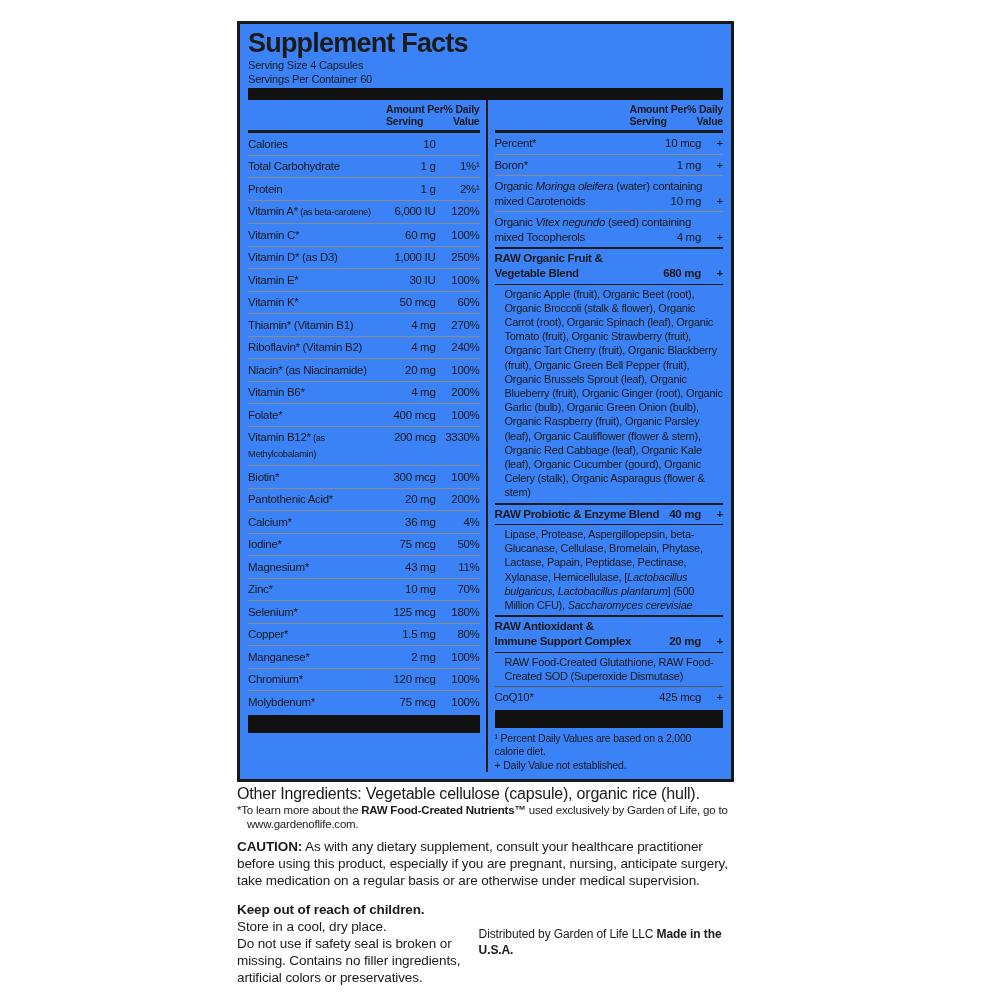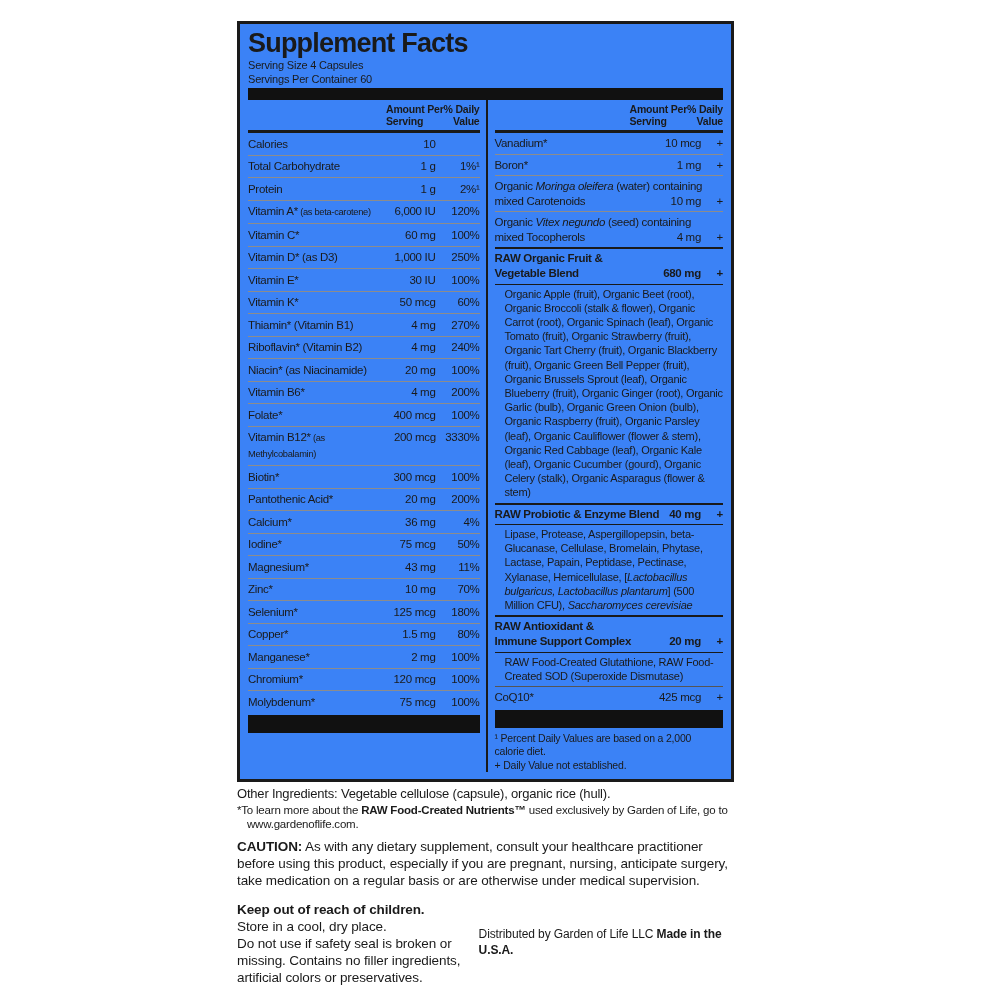--- a/index.html
+++ b/index.html
@@ -43,21 +43,21 @@
   .r-row { padding:3px 0 2.5px 0; }
   .rb + .rb { border-top:1px solid #8c8c8c; }
   .rb.blend { border-top:2px solid #1a1a1a; }
   .r-wrap { padding:2.5px 0; }
   .b-hdr { font-weight:bold; padding:2px 0 2.5px 0; border-bottom:1.5px solid #1a1a1a; }
   .b-list { font-size:11px; line-height:14.2px; letter-spacing:-0.25px; padding:2px 0 3px 10px; }
   .coq-top { border-top:1.5px solid #555 !important; }
   .footnotes { font-size:10.5px; line-height:13.5px; letter-spacing:-0.2px; padding-top:4px; }
 
   
-  .other-ing { font-size:13px; line-height:13px; letter-spacing:-0.2px; margin-top:5px; }
+  .other-ing { font-size:16px; line-height:13px; letter-spacing:-0.2px; margin-top:5px; }
   .learn { font-size:11.5px; line-height:14px; letter-spacing:-0.2px; margin-top:3px; }
   .learn .l2 { padding-left:10px; }
   .caution { font-size:13.5px; line-height:17px; letter-spacing:-0.1px; margin-top:7px; }
   .bottom { display:flex; margin-top:12px; }
   .storage { width:47%; font-size:13.5px; line-height:17px; letter-spacing:-0.1px; }
   .dist { width:53%; font-size:12px; line-height:16px; letter-spacing:-0.1px; padding-top:25px; padding-left:8px; }
   b { font-weight:bold; }
 </style>
 </head>
 <body>
@@ -220,21 +220,21 @@
             <span>Amount Per</span><br>
             <span>Serving</span>
           </span>
           <span class="right">
             <span>% Daily</span><br>
             <span>Value</span>
           </span>
         </div>
         <div>
             <div class="r-row grid-r rb">
-              <span class="nm">Vanadium*</span>
+              <span class="nm">Percent*</span>
               <span class="amt">10 mcg</span>
               <span class="dv">+</span>
             </div>
             <div class="r-row grid-r rb">
               <span class="nm">Boron*</span>
               <span class="amt">1 mg</span>
               <span class="dv">+</span>
             </div>
             <div class="r-wrap rb">
               <div class="wl1"><span>Organic </span><i>Moringa oleifera</i><span> (water) containing</span></div>

